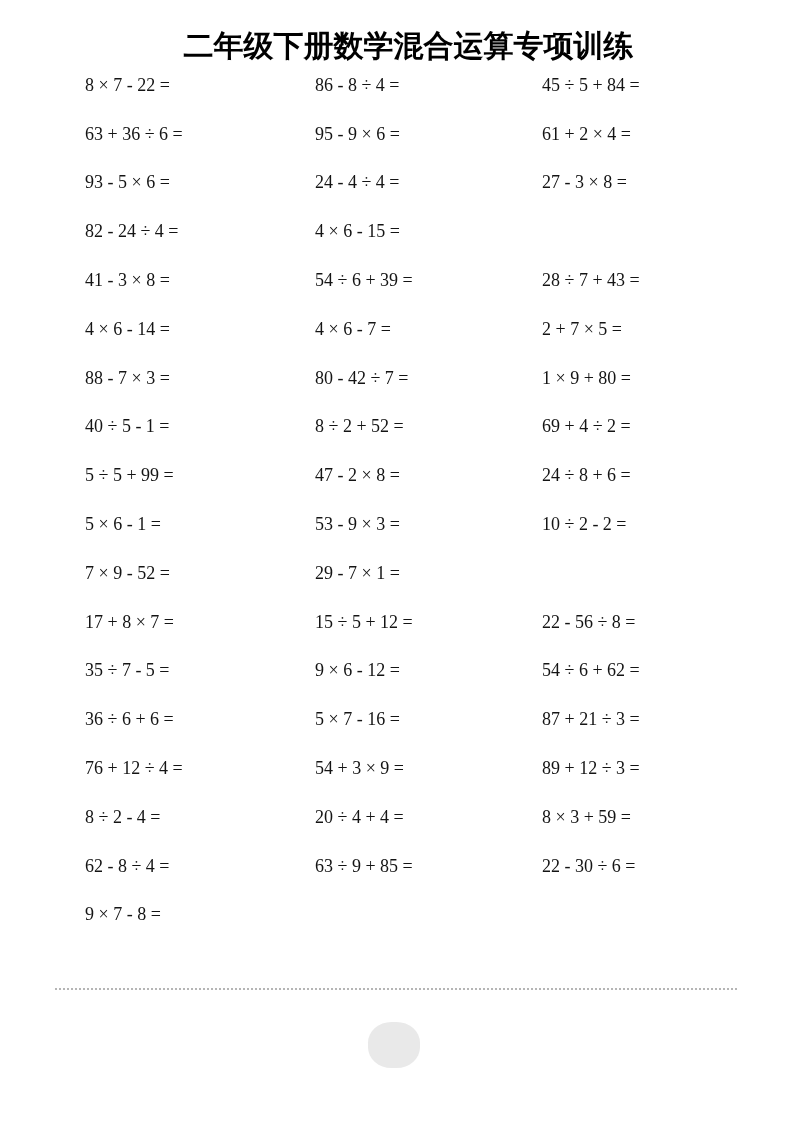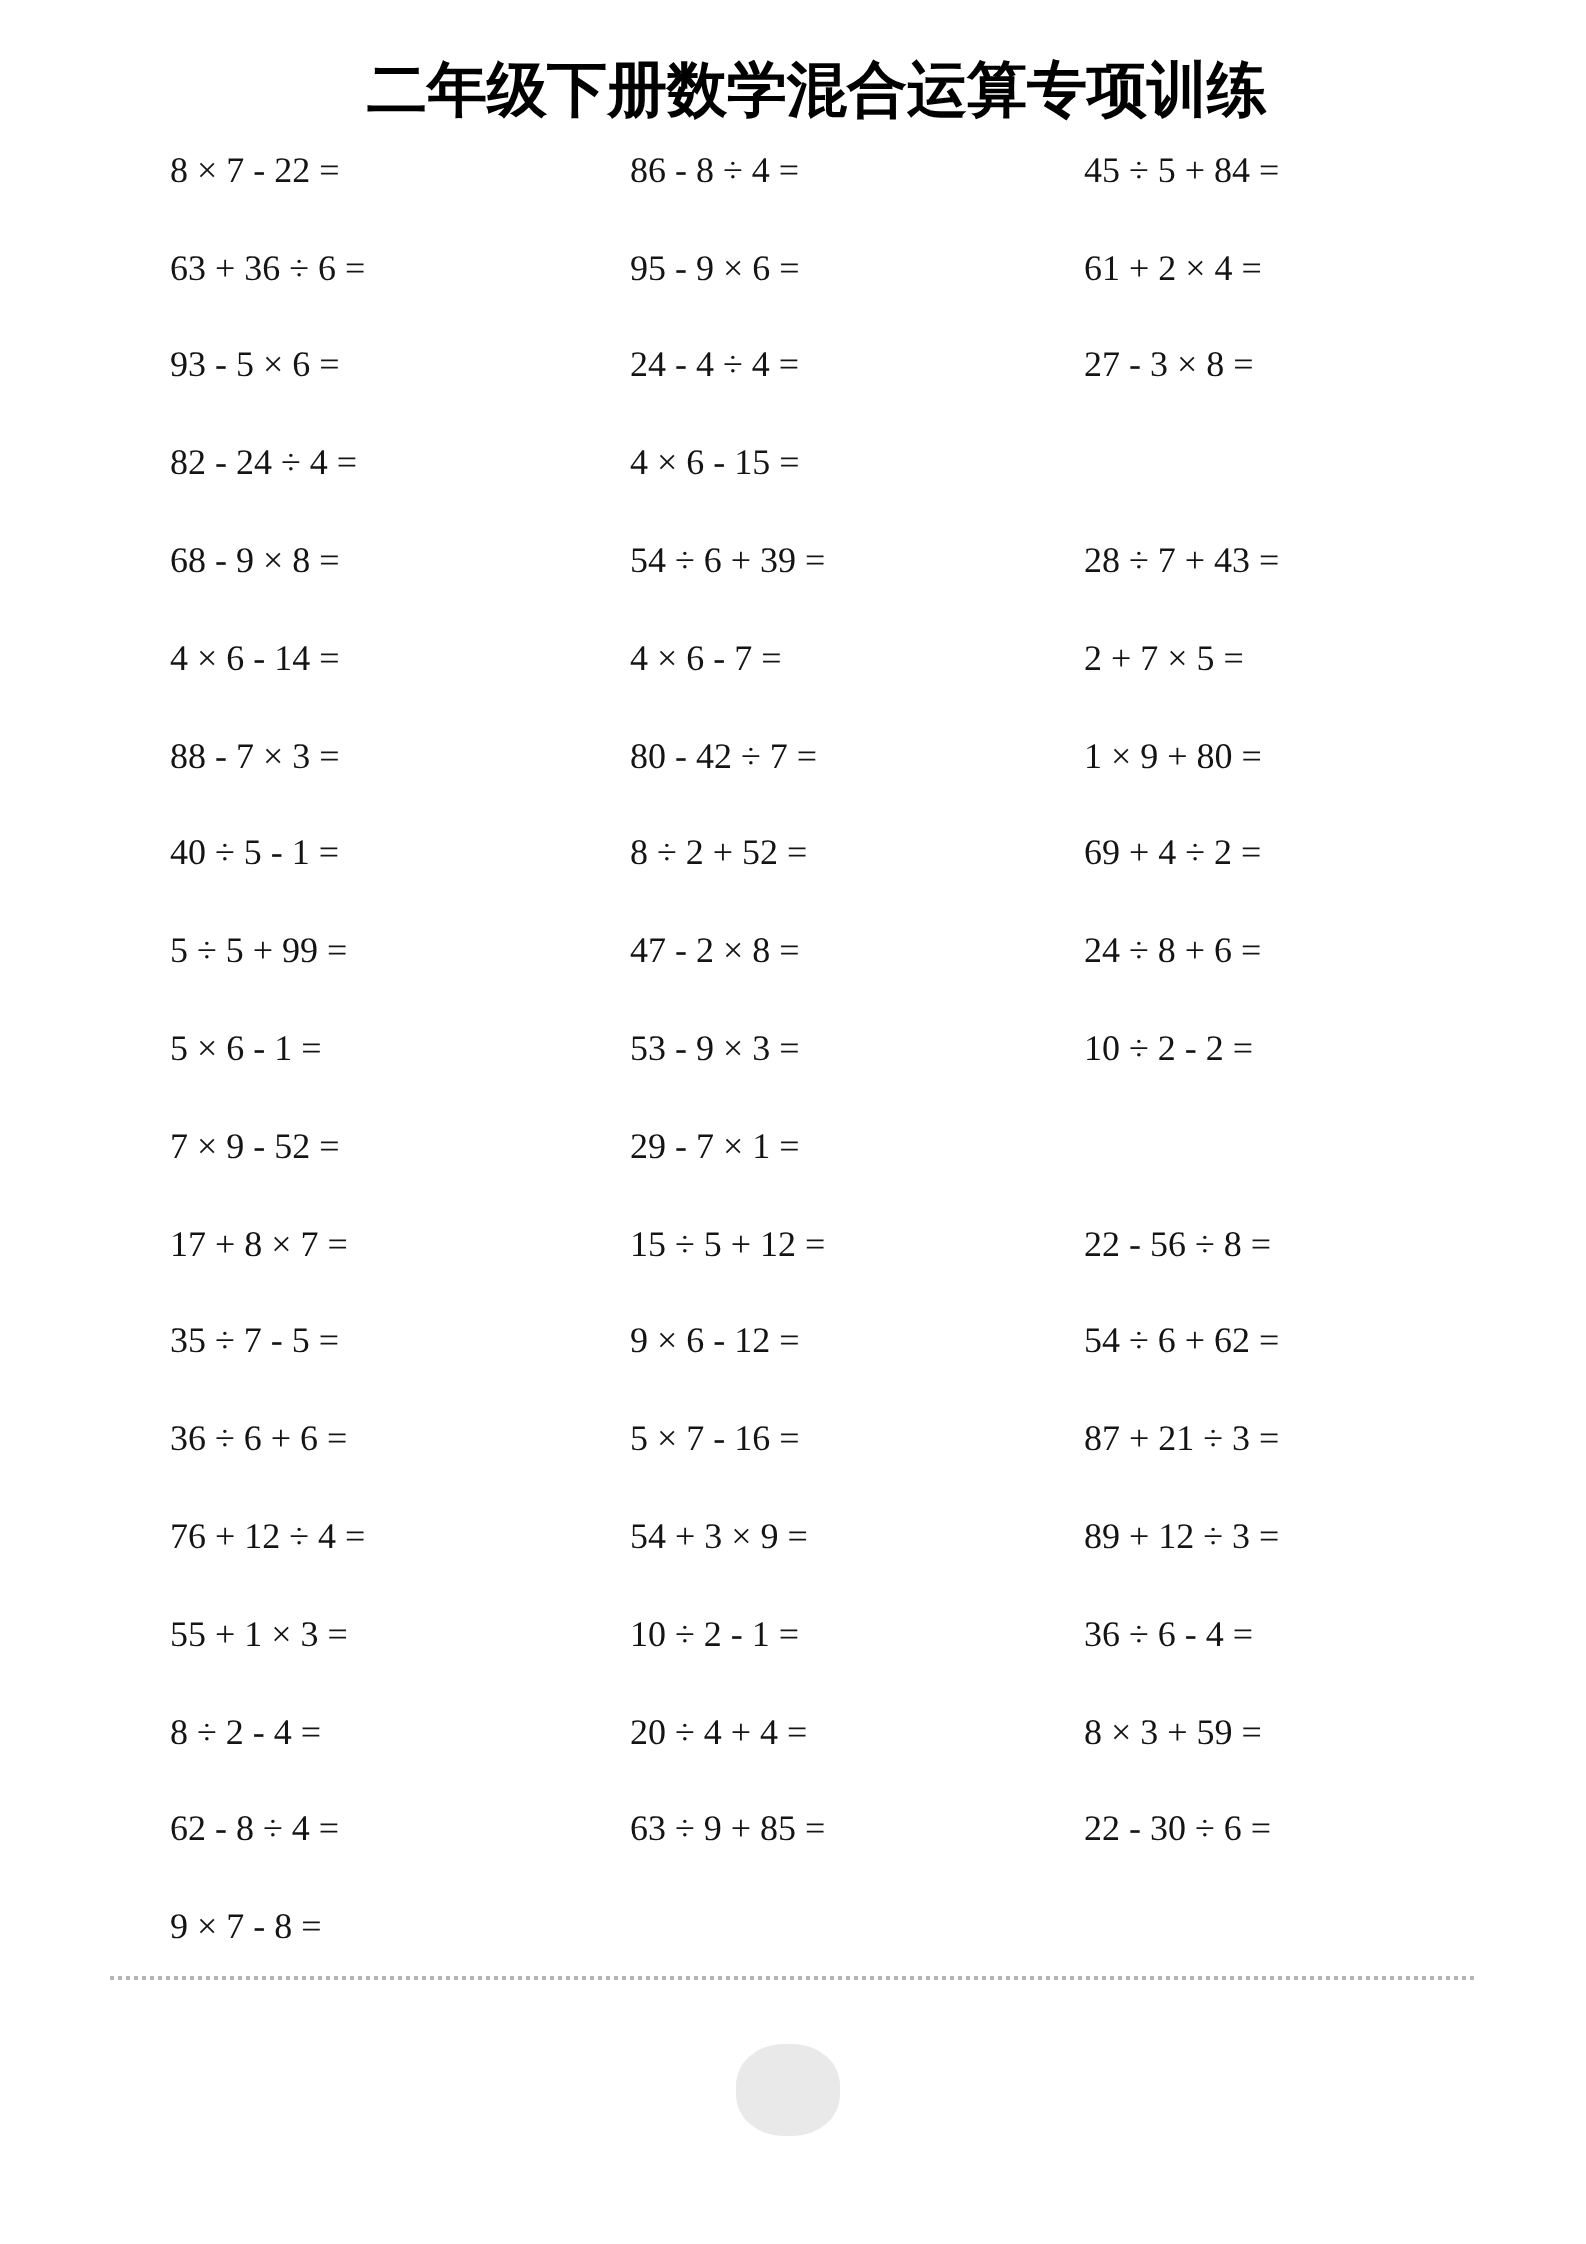--- a/index.html
+++ b/index.html
@@ -69,21 +69,21 @@
     <div class="problem-row">
       <div class="problem-cell">93 - 5 × 6 =</div>
       <div class="problem-cell">24 - 4 ÷ 4 =</div>
       <div class="problem-cell">27 - 3 × 8 =</div>
     </div>
     <div class="problem-row">
       <div class="problem-cell">82 - 24 ÷ 4 =</div>
       <div class="problem-cell">4 × 6 - 15 =</div>
     </div>
     <div class="problem-row">
-      <div class="problem-cell">68 - 9 × 8 =</div>
+      <div class="problem-cell">41 - 3 × 8 =</div>
       <div class="problem-cell">54 ÷ 6 + 39 =</div>
       <div class="problem-cell">28 ÷ 7 + 43 =</div>
     </div>
     <div class="problem-row">
       <div class="problem-cell">4 × 6 - 14 =</div>
       <div class="problem-cell">4 × 6 - 7 =</div>
       <div class="problem-cell">2 + 7 × 5 =</div>
     </div>
     <div class="problem-row">
       <div class="problem-cell">88 - 7 × 3 =</div>
@@ -123,25 +123,20 @@
       <div class="problem-cell">36 ÷ 6 + 6 =</div>
       <div class="problem-cell">5 × 7 - 16 =</div>
       <div class="problem-cell">87 + 21 ÷ 3 =</div>
     </div>
     <div class="problem-row">
       <div class="problem-cell">76 + 12 ÷ 4 =</div>
       <div class="problem-cell">54 + 3 × 9 =</div>
       <div class="problem-cell">89 + 12 ÷ 3 =</div>
     </div>
     <div class="problem-row">
-      <div class="problem-cell">55 + 1 × 3 =</div>
-      <div class="problem-cell">10 ÷ 2 - 1 =</div>
-      <div class="problem-cell">36 ÷ 6 - 4 =</div>
-    </div>
-    <div class="problem-row">
       <div class="problem-cell">8 ÷ 2 - 4 =</div>
       <div class="problem-cell">20 ÷ 4 + 4 =</div>
       <div class="problem-cell">8 × 3 + 59 =</div>
     </div>
     <div class="problem-row">
       <div class="problem-cell">62 - 8 ÷ 4 =</div>
       <div class="problem-cell">63 ÷ 9 + 85 =</div>
       <div class="problem-cell">22 - 30 ÷ 6 =</div>
     </div>
     <div class="problem-row">

